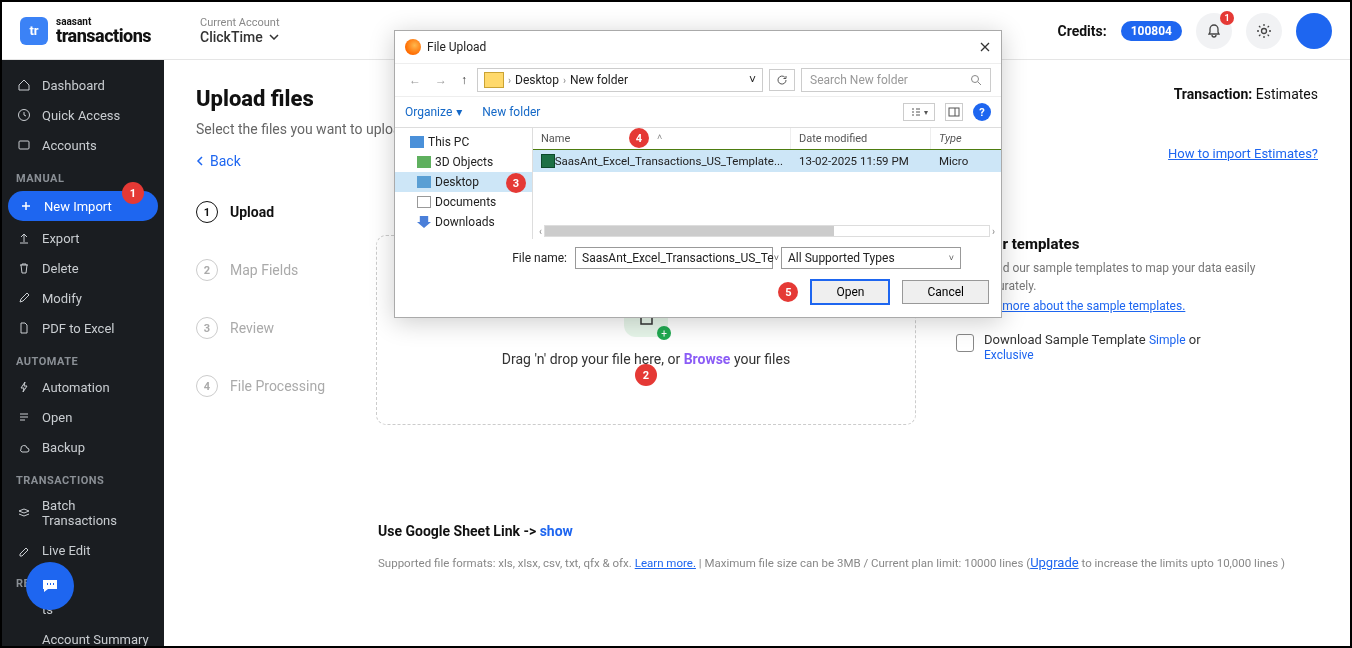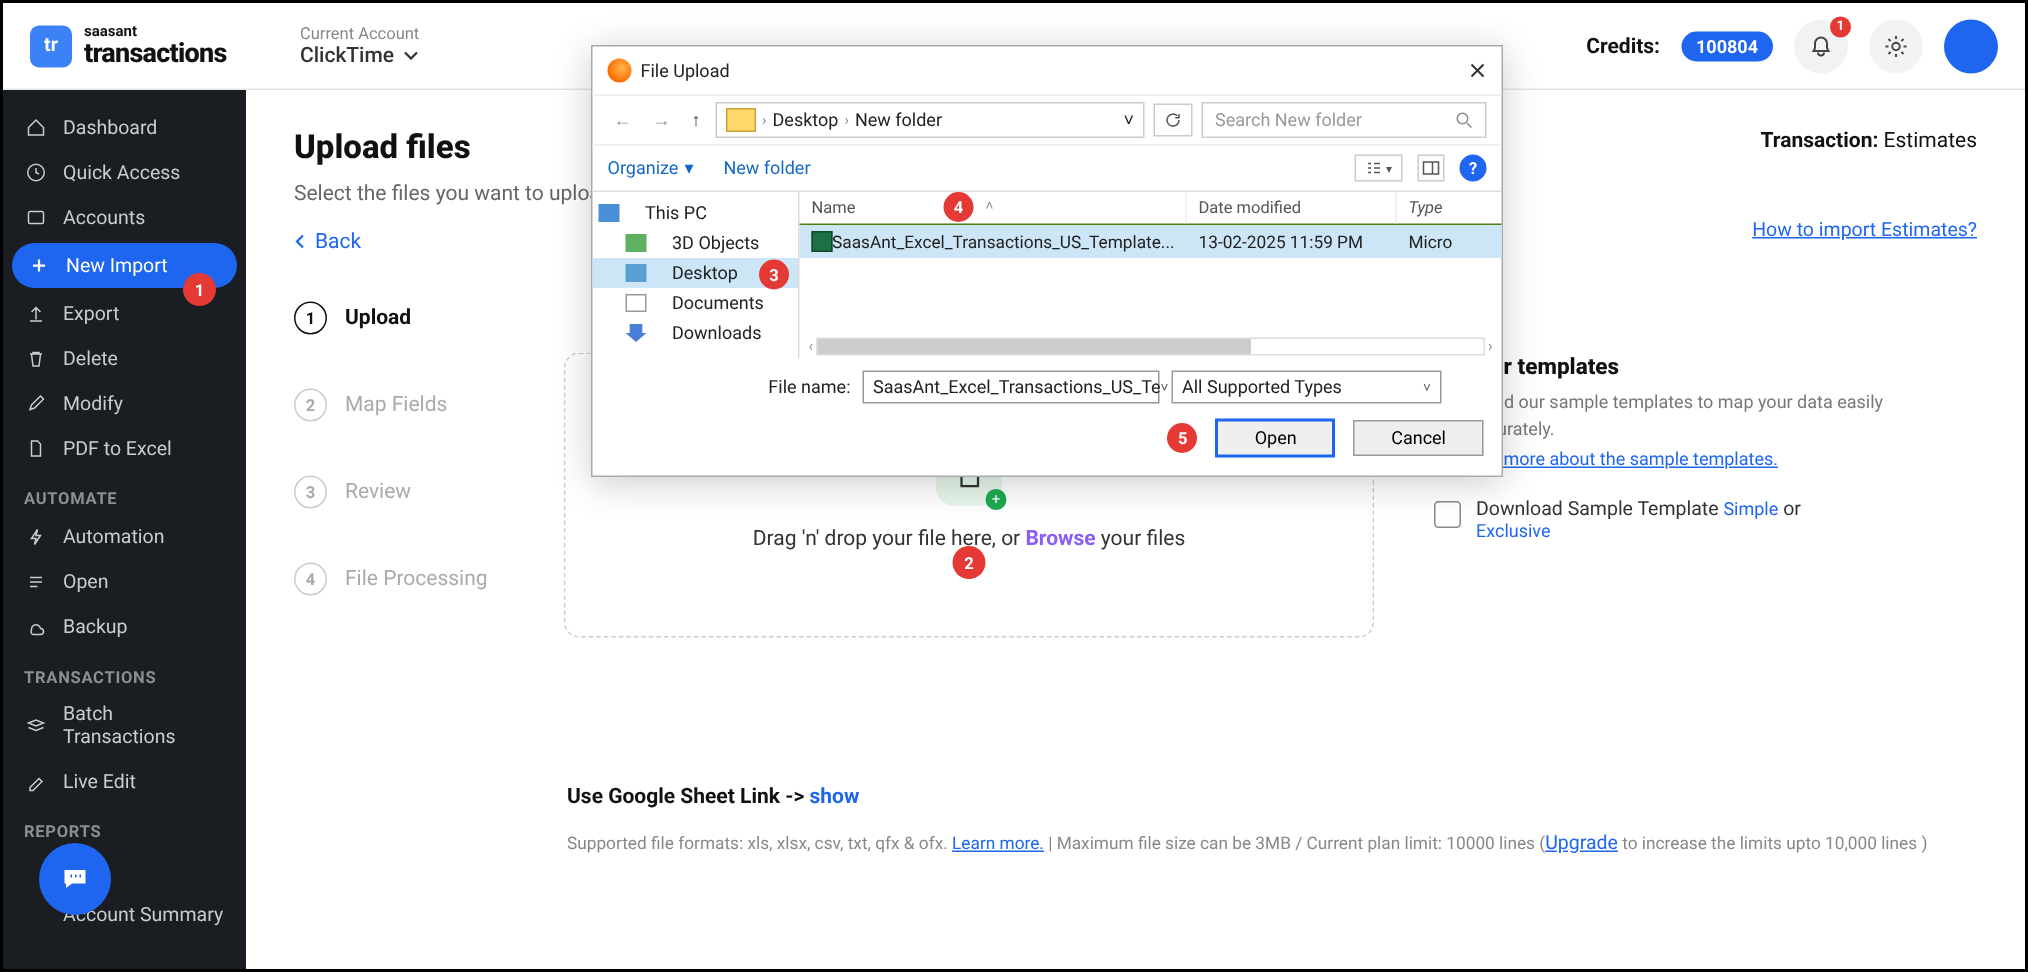--- a/index.html
+++ b/index.html
@@ -84,21 +84,21 @@
 .refresh { border: 1px solid #ccc; padding: 4px 6px; }
 .search-box { border: 1px solid #ccc; padding: 4px 8px; width: 190px; color: #999; display: flex; align-items: center; justify-content: space-between; }
 .dlg-toolbar { display: flex; align-items: center; justify-content: space-between; padding: 6px 10px; }
 .tb-left { display: flex; gap: 20px; }
 .tb-item { color: #1468c7; cursor: pointer; display: flex; align-items: center; gap: 4px; }
 .tb-right { display: flex; gap: 10px; align-items: center; }
 .tb-icon { width: 18px; height: 18px; border: 1px solid #ccc; }
 .help-circ { width: 18px; height: 18px; border-radius: 50%; background: #1e66f0; color: #fff; display: flex; align-items: center; justify-content: center; font-size: 11px; font-weight: 700; }
 .dlg-body { display: flex; height: 112px; border-top: 1px solid #ddd; }
 .dlg-tree { width: 138px; border-right: 1px solid #ddd; padding: 4px 0; }
-.tree-item { display: flex; align-items: center; gap: 17px; padding: 3px 4px; cursor: pointer; }
+.tree-item { display: flex; align-items: center; gap: 4px; padding: 3px 15px; cursor: pointer; }
 .tree-item.sel { background: #cde6f7; }
 .tree-icon { width: 14px; height: 12px; }
 .ico-pc { background: #4a90d9; }
 .ico-3d { background: #5fb05f; }
 .ico-desk { background: #5a9fd4; }
 .ico-doc { border: 1px solid #999; background: #fff; }
 .ico-dl { background: #4a7fd9; }
 .dlg-list { flex: 1; position: relative; }
 .list-head { display: flex; border-bottom: 1px solid #4d7c0f; font-size: 11px; color: #555; }
 .col-name { width: 258px; padding: 4px 8px; border-right: 1px solid #eee; display: flex; align-items: center; gap: 6px; }
@@ -194,20 +194,21 @@
       </div>
     <div class="side-item">
         <span class="side-icon">
           <svg width="14" height="14" viewBox="0 0 14 14">
             <rect x="2" y="3" width="10" height="8" rx="1" stroke="#c9cdd1" fill="none"></rect>
           </svg>
         </span>
         <span>Accounts</span>
       </div>
 
+    <div class="side-header">MANUAL</div>
     <div class="side-item active">
         <span class="side-icon">
           <svg width="14" height="14" viewBox="0 0 14 14">
             <path d="M7 3v8M3 7h8" stroke="#fff" stroke-width="1.5"></path>
           </svg>
         </span>
         <span>New Import</span>
       </div>
     <div class="side-item">
         <span class="side-icon">

